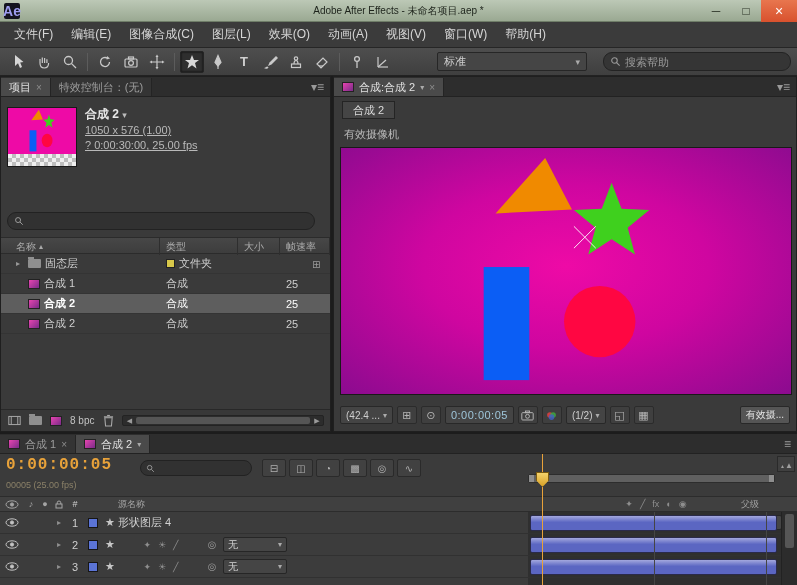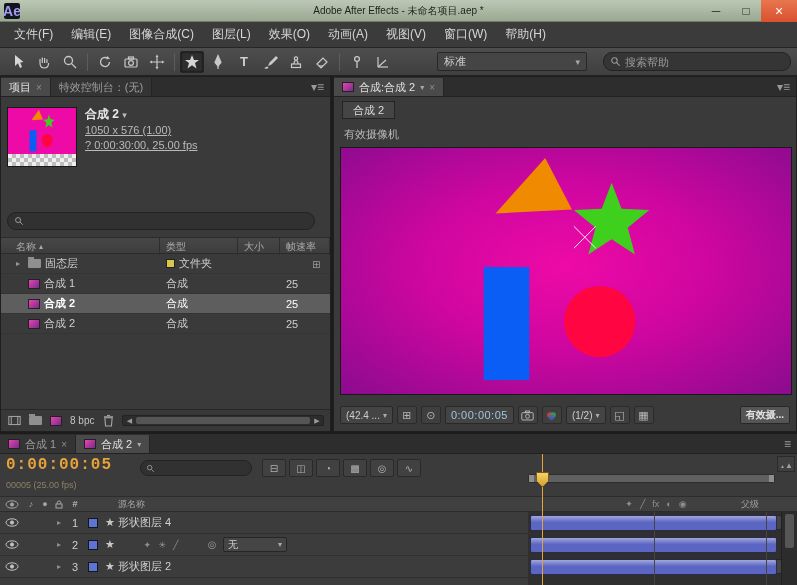--- a/index.html
+++ b/index.html
@@ -100,21 +100,21 @@
     background:radial-gradient(ellipse at 50% 48%, var(--canvas-center,#ee0aa6) 0%, #cf06a0 45%, var(--canvas-edge,#8b0b8f) 100%); }
   .vcanvas svg { display:block; }
   .vbottom { position:absolute; left:2px; right:2px; bottom:4px; height:24px; display:flex; align-items:center;
     gap:4px; padding:0 4px; background:#3a3a3a; }
   .vbtn { height:18px; background:#444; border:1px solid #282828; border-radius:2px; padding:0 5px;
     display:flex; align-items:center; gap:3px; font-size:10px; color:#cdcdcd; }
   .vbtn .caret { font-size:8px; color:#aaa; }
   .vico { width:20px; height:18px; background:#3f3f3f; border:1px solid #2b2b2b; border-radius:2px;
     display:flex; align-items:center; justify-content:center; color:#b5b5b5; font-size:11px; }
   .vtimecode { color:var(--timecode-blue,#9fc6da); font-size:11px; letter-spacing:0.5px; }
-  .vcam-btn { margin-left:auto; background:#555; color:#e2e2e2;font-weight:bold; }
+  .vcam-btn { margin-left:auto; background:#555; color:#e2e2e2; }
 
   
   .timeline { position:absolute; left:0; top:432px; width:797px; height:153px; background:#3b3b3b;
     border-top:2px solid #1c1c1c; }
   .ttabbar { position:absolute; left:0; top:0; right:0; height:20px; background:#2d2d2d;
     display:flex; align-items:flex-end; border-bottom:1px solid #222; }
   .tctrl { position:absolute; left:0; top:20px; width:528px; height:58px; }
   .big-timecode { position:absolute; left:6px; top:2px; color:var(--accent-orange,#e8a23a);
     font-size:16px; font-weight:bold; letter-spacing:1px; font-family:"Liberation Mono","DejaVu Sans Mono",monospace; }
   .frameinfo { position:absolute; left:6px; top:26px; color:#8b8168; font-size:9px; }
@@ -642,21 +642,20 @@
             </svg>
         </span>
         <span class="tc c-blank"></span>
           <span class="tc c-blank"></span>
         <span class="tc c-tri">▸</span>
         <span class="tc c-idx">3</span>
         <span class="tc c-chip">
             <span class="chip"></span>
           </span>
         <span class="tc c-star">★</span>
-        <span class="tc c-name">形状图层 2</span>
         <span class="tc c-sw">
             <span>✦</span>
             <span>☀</span>
             <span>╱</span>
           </span>
         <span class="tc c-pw">◎</span>
         <span class="tc c-parent">
             <span class="parent-dd">
               <span>无</span>
               <span class="caret">▾</span>

